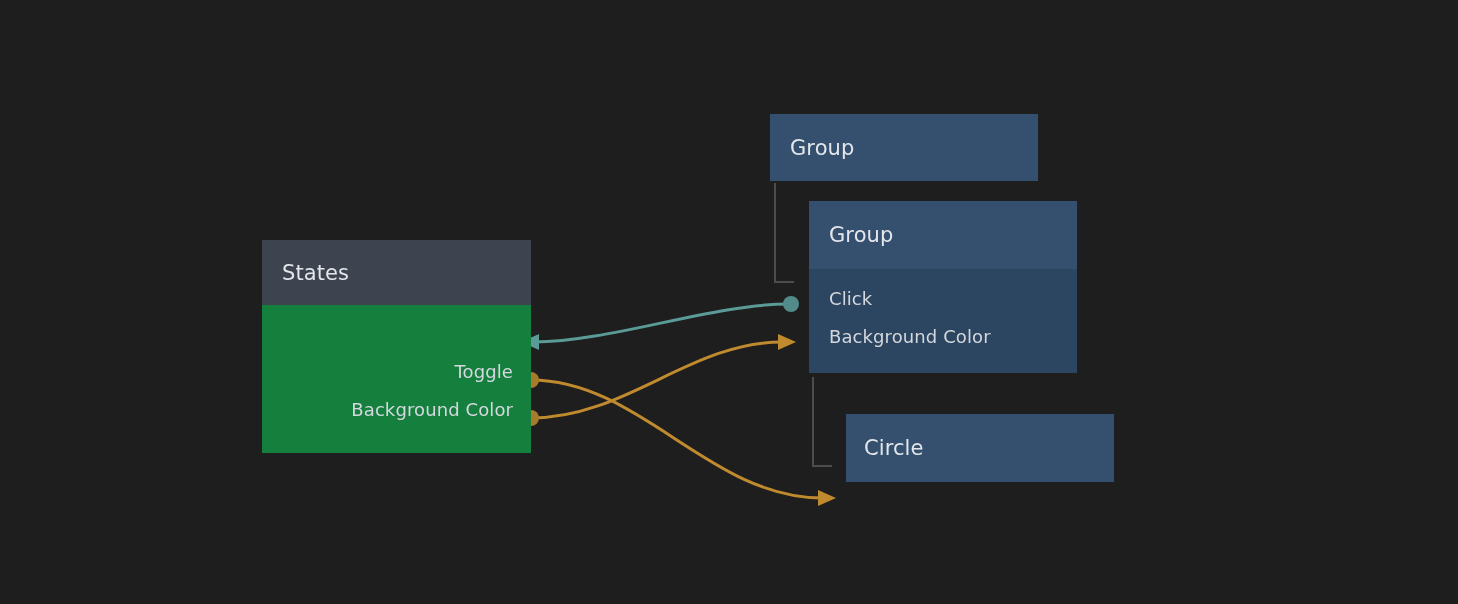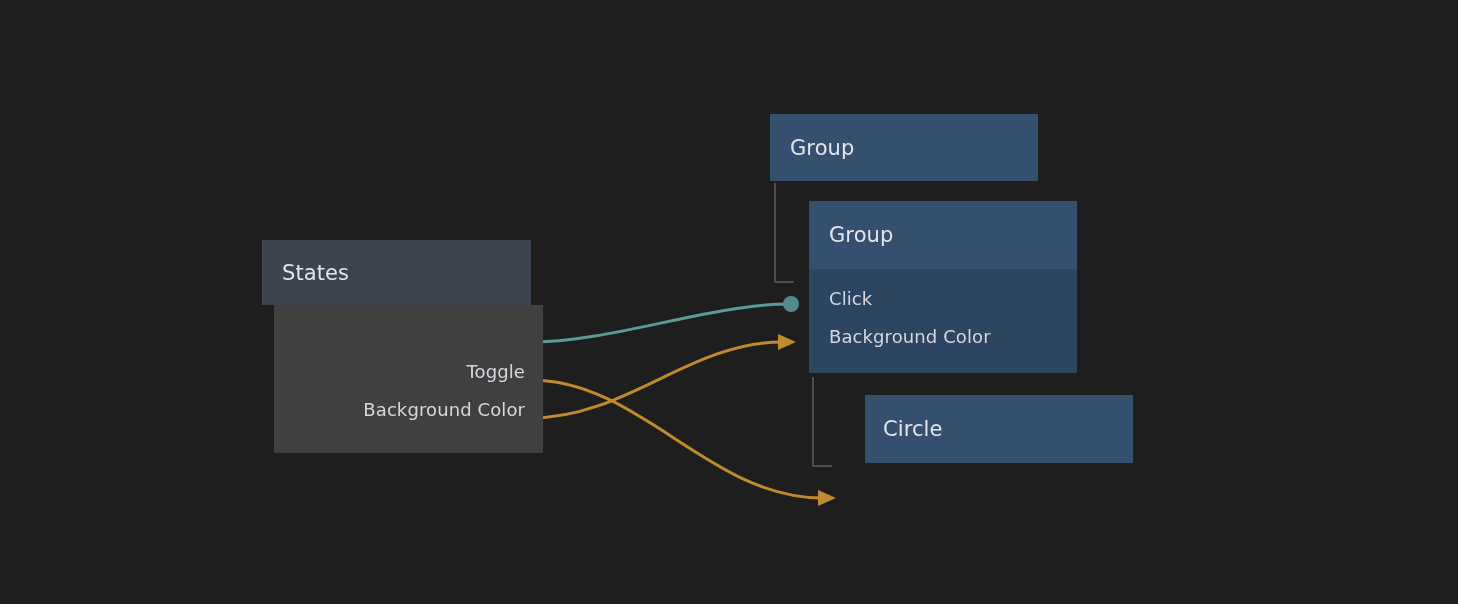--- a/index.html
+++ b/index.html
@@ -28,21 +28,21 @@
     box-sizing: border-box;
     width: 100%;
   }
   .node-body {
     box-sizing: border-box;
     width: 100%;
   }
 
   
   .node-states .node-header { background: #3e4350; }
-  .node-states .node-body   { background: #404040; margin-left: 12px; }
+  .node-states .node-body   { background: #15803d; }
 
   
   .node-blue .node-header { background: #34506e; }
   .node-blue .node-body   { background: #2c4560; }
 
   .node-title {
     color: #e3e6ea;
     font-size: 21px;
     font-weight: 400;
     letter-spacing: 0.1px;
@@ -122,21 +122,21 @@
     <div class="node-body" style="height:104px; padding:10px 20px 0 20px;">
       <div class="port-row in">
         <span class="port-label">Click</span>
       </div>
       <div class="port-row in">
         <span class="port-label">Background Color</span>
       </div>
     </div>
   </div>
 
-  <div class="node node-blue" style="left:830px; top:395px; width:284px; height:159px;margin-left:19px;">
+  <div class="node node-blue" style="left:830px; top:414px; width:284px; height:159px;">
     <div class="node-header" style="height:68px; padding-left:18px;">
       <span class="node-title">Circle</span>
     </div>
   </div>
 
   <div class="node node-states" style="left:246px; top:240px; width:285px; height:164px;">
     <div class="node-header" style="height:65px; padding-left:20px;">
       <span class="node-title">States</span>
     </div>
     <div class="node-body" style="height:148px; padding:47px 18px 0 18px;">

